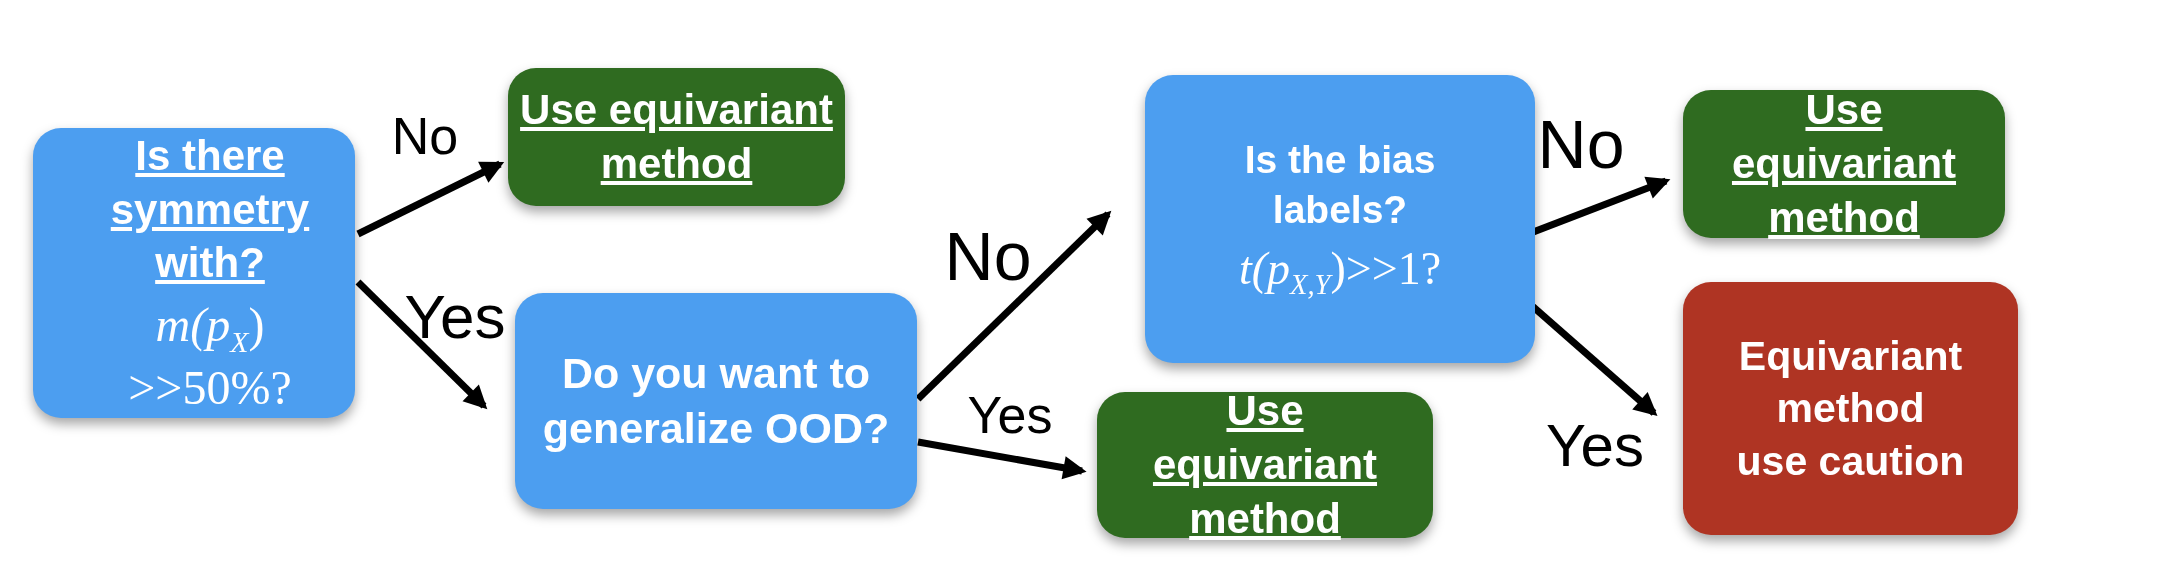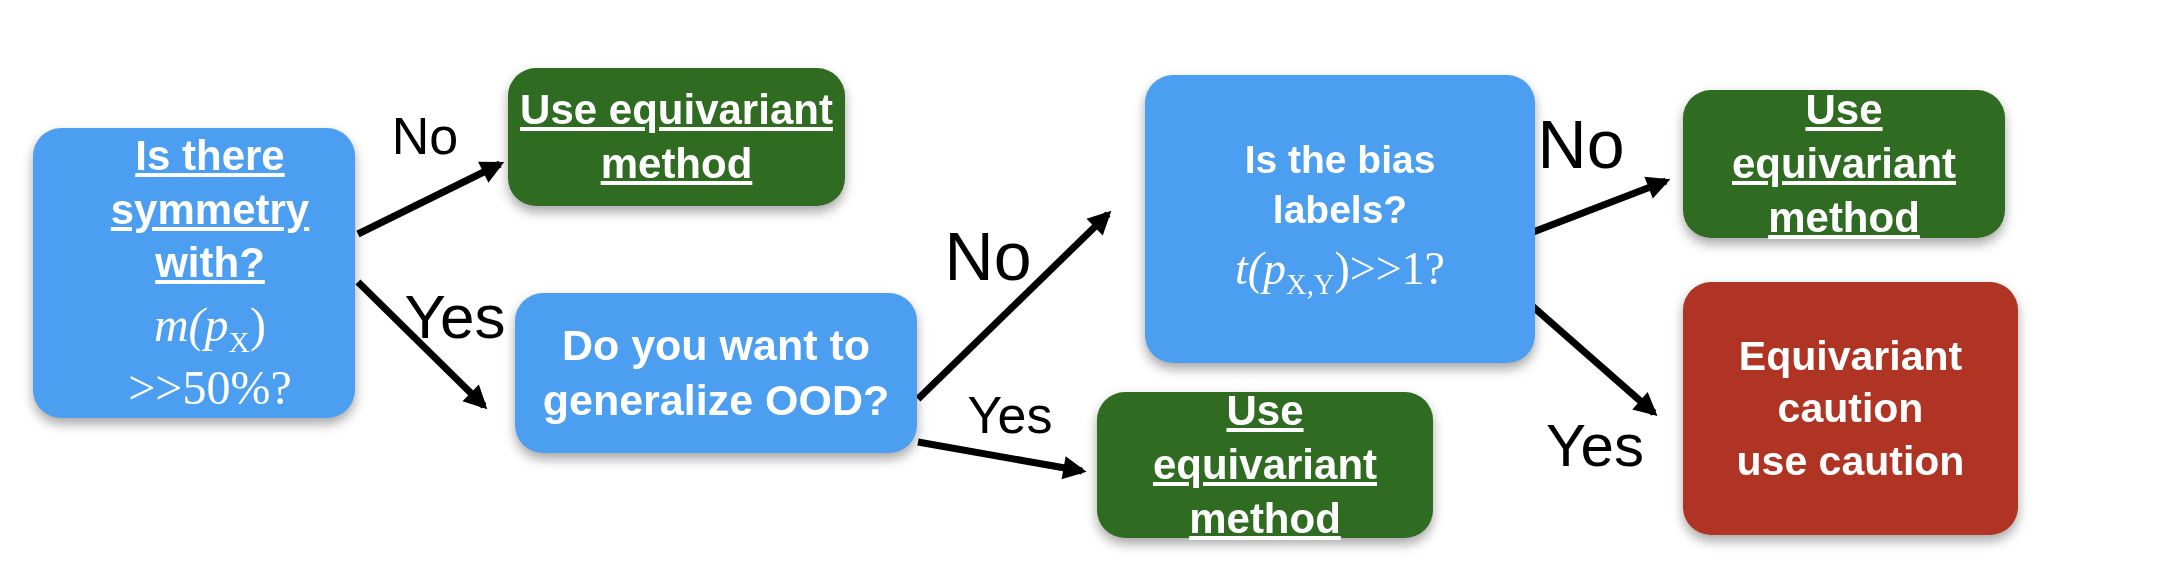--- a/index.html
+++ b/index.html
@@ -48,21 +48,21 @@
   .fs41 { font-size: 41px; }
 
   .math {
     font-family: "Liberation Serif", serif;
     font-weight: normal;
     line-height: 1.2;
     margin-top: 6px;
   }
   .math .mvar { font-style: italic; }
   .math .mpost { font-style: normal; }
-  .math sub { font-size: 62%; }
+  .math sub { font-size: 62%; font-style: italic; }
   .math.m48 { font-size: 48px; }
   .math.m46 { font-size: 46px; }
 
   .edge-label {
     position: absolute;
     transform: translate(-50%, -50%);
     color: var(--edge-label-text, #000000);
     font-weight: 400;
     white-space: nowrap;
   }
@@ -94,21 +94,21 @@
     <div class="tline fs42">Is there</div>
     <div class="tline fs42">symmetry with?</div>
     <div class="math m48"><span class="mvar">m(p</span><sub>X</sub><span class="mpost">) &gt;&gt;50%?</span></div>
   </div>
 
   <div class="node recommend" style="left:508px; top:68px; width:337px; height:138px;">
     <div class="tline fs42">Use equivariant</div>
     <div class="tline fs42">method</div>
   </div>
 
-  <div class="node question" style="left:515px; top:293px; width:402px; height:160px;">
+  <div class="node question" style="left:515px; top:293px; width:402px; height:216px;">
     <div class="tline fs43">Do you want to</div>
     <div class="tline fs43">generalize OOD?</div>
   </div>
 
   <div class="node question" style="left:1133px; top:75px; width:390px; height:288px;margin-left:12px;">
     <div class="tline fs39">Is the bias</div>
     <div class="tline fs39">labels?</div>
     <div class="math m46"><span class="mvar">t(p</span><sub>X,Y</sub><span class="mpost">)&gt;&gt;1?</span></div>
   </div>
 
@@ -116,21 +116,21 @@
     <div class="tline fs42">Use equivariant</div>
     <div class="tline fs42">method</div>
   </div>
 
   <div class="node recommend" style="left:1683px; top:90px; width:322px; height:148px;">
     <div class="tline fs42">Use equivariant</div>
     <div class="tline fs42">method</div>
   </div>
 
   <div class="node caution" style="left:1683px; top:282px; width:335px; height:253px;">
-    <div class="tline fs41">Equivariant caution</div>
+    <div class="tline fs41">Equivariant method</div>
     <div class="tline fs41">use caution</div>
   </div>
 
   <div class="edge-label el52" style="left:425px; top:136px;">No</div>
   <div class="edge-label el62" style="left:455px; top:316px;">Yes</div>
   <div class="edge-label el68" style="left:988px; top:256px;">No</div>
   <div class="edge-label el52" style="left:1010px; top:415px;">Yes</div>
   <div class="edge-label el68" style="left:1581px; top:144px;">No</div>
   <div class="edge-label el60" style="left:1595px; top:445px;">Yes</div>
 

